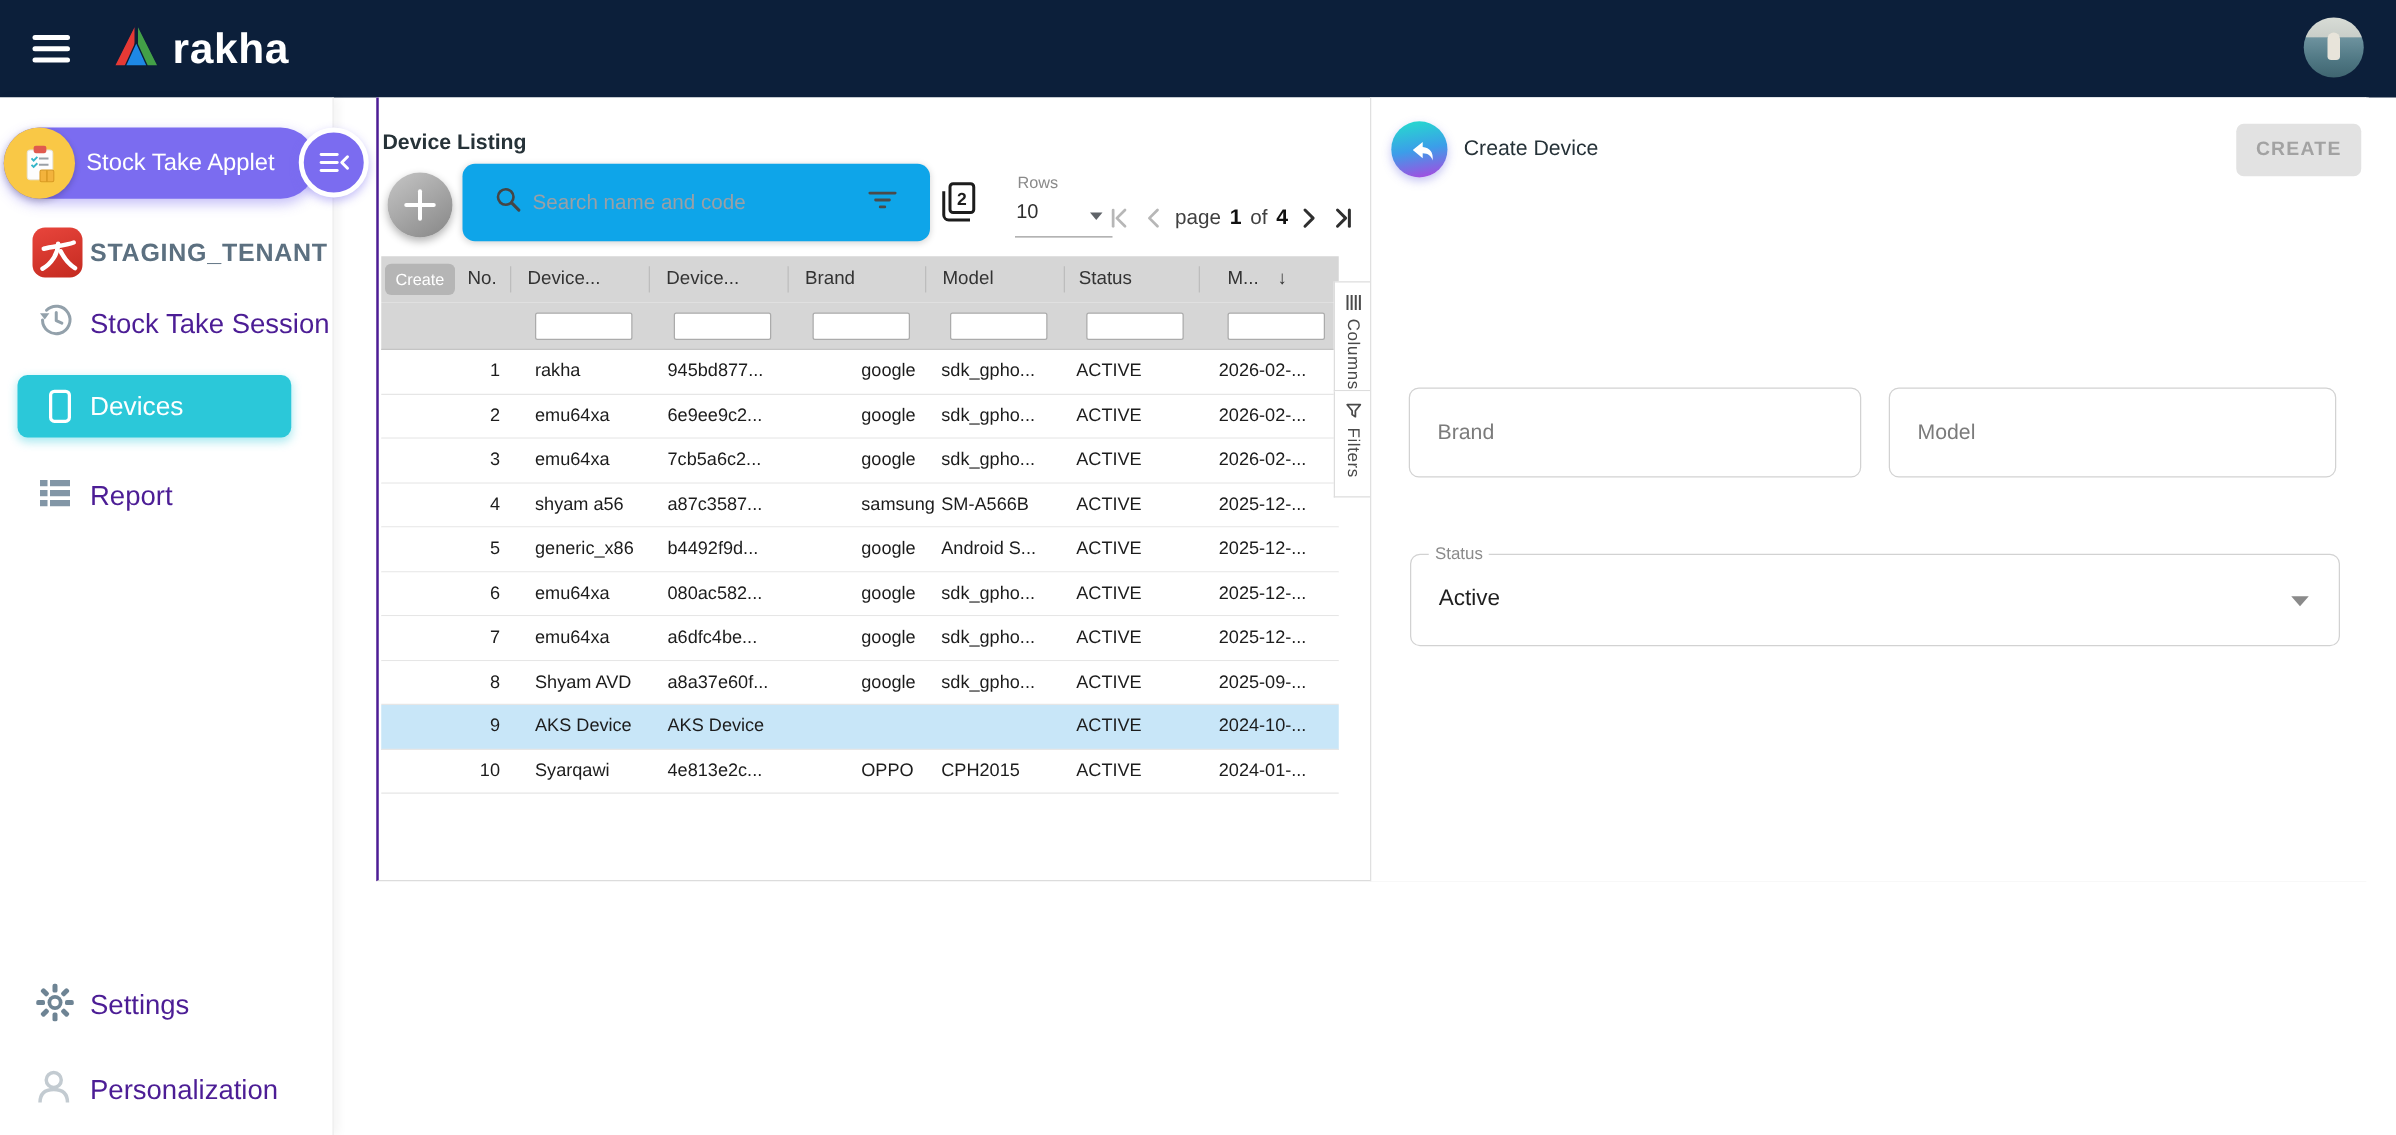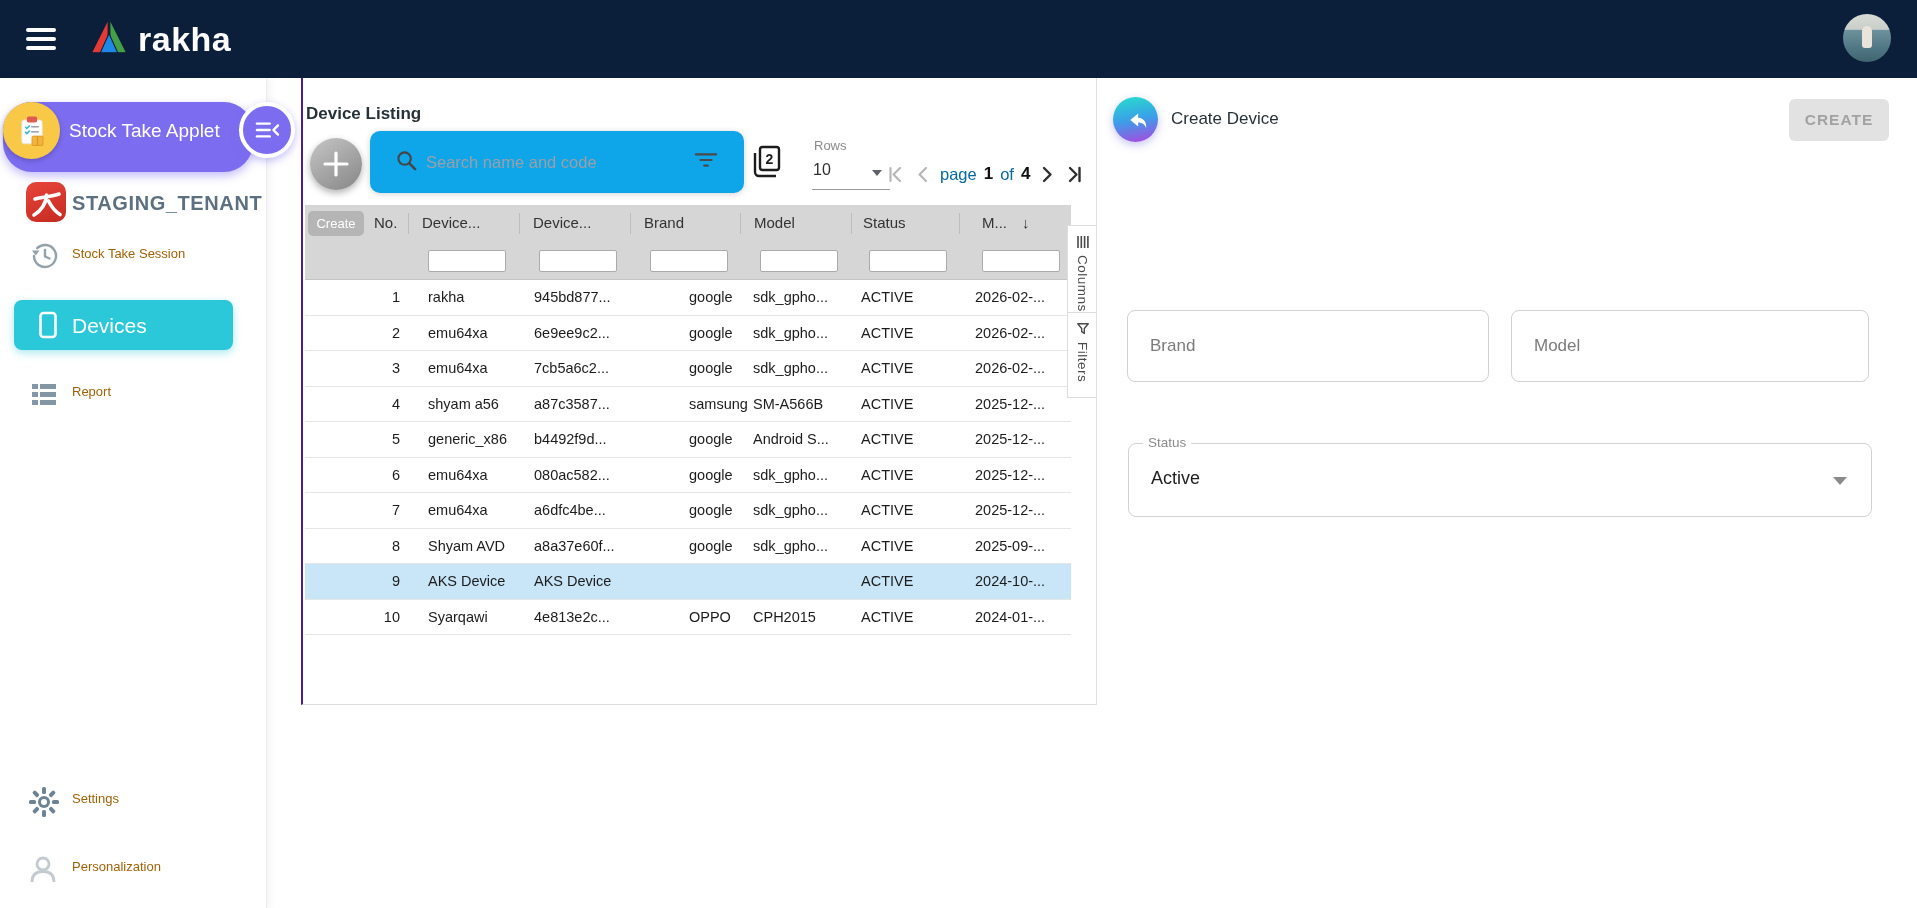--- a/index.html
+++ b/index.html
@@ -15,29 +15,29 @@
   .logo-text { color:#fff; font-size:34px; font-weight:700; letter-spacing:.5px; margin-left:8px; }
   .avatar { position:absolute; right:26px; top:14px; width:48px; height:48px; border-radius:50%;
             background:linear-gradient(180deg,#d8dcd6 0%,#c9cec9 32%,#6d929e 34%,#507884 70%,#3f6570 100%);
             overflow:hidden; }
   .avatar:after { content:""; position:absolute; left:19px; top:12px; width:10px; height:22px;
             background:#e8e4da; border-radius:5px 5px 3px 3px; }
 
   
   .sidebar { position:absolute; left:0; top:78px; width:267px; height:830px; background:#fff;
              border-right:1px solid #ececec; box-shadow:3px 0 8px rgba(0,0,0,.05); }
-  .applet-pill { position:absolute; left:3px; top:24px; width:250px; height:70px; border-radius:29px;
+  .applet-pill { position:absolute; left:3px; top:24px; width:250px; height:57px; border-radius:29px;
              background:#7b6cf0; box-shadow:0 4px 10px rgba(123,108,240,.45); cursor:pointer; }
   .applet-icon-wrap { position:absolute; left:0; top:0; width:57px; height:57px; border-radius:50%;
              background:#f9c846; box-shadow:0 2px 5px rgba(0,0,0,.2); display:flex; align-items:center; justify-content:center; }
   .applet-label { position:absolute; left:66px; top:0; line-height:57px; color:#fff; font-size:19px; }
   .collapse-circle { position:absolute; left:239px; top:24px; width:56px; height:56px; border-radius:50%;
              background:#7b6cf0; border:4px solid #fff; box-shadow:0 3px 8px rgba(123,108,240,.45);
              display:flex; align-items:center; justify-content:center; cursor:pointer; }
-  .side-item-label { position:absolute; left:72px; font-size:13px; color:#a16207; }
+  .side-item-label { position:absolute; left:72px; font-size:22px; color:#4c1d95; }
   .tenant-icon { position:absolute; left:26px; top:104px; width:40px; height:40px; border-radius:10px;
              background:linear-gradient(160deg,#e8453c,#c42a20); }
   .tenant-label { position:absolute; left:72px; top:114px; font-size:20px; font-weight:700;
              color:#5c7080; letter-spacing:.6px; }
   .devices-btn { position:absolute; left:14px; top:222px; width:219px; height:50px; border-radius:8px;
              background:#2bc8d9; box-shadow:0 3px 8px rgba(43,200,217,.4); cursor:pointer; }
   .devices-label { position:absolute; left:58px; top:14px; color:#fff; font-size:21px; }
 
   
   .card { position:absolute; left:301px; top:78px; width:1592px; height:627px; background:#fff;
@@ -55,21 +55,21 @@
 
   .copy2 { position:absolute; left:448px; top:66px; cursor:pointer; }
   .rows-label { position:absolute; left:511px; top:60px; font-size:13px; color:#8a8a8a; }
   .rows-select { position:absolute; left:509px; top:80px; width:78px; height:32px;
           border-bottom:1px solid #9a9a9a; cursor:pointer; }
   .rows-value { position:absolute; left:1px; top:3px; font-size:16px; color:#2f2f2f; }
   .rows-caret { position:absolute; right:8px; top:12px; width:0; height:0;
           border-left:5.5px solid transparent; border-right:5.5px solid transparent; border-top:6px solid #5f6368; }
 
   .pager { position:absolute; left:585px; top:83px; height:26px; display:inline-flex; align-items:center; gap:7px; }
-  .pager .pword { font-size:16.5px; color:#0369a1; }
+  .pager .pword { font-size:16.5px; color:#404040; }
   .pager .pnum { font-size:17px; font-weight:700; color:#111; }
   .pager .pbtn { display:flex; align-items:center; cursor:pointer; }
 
   
   .tbl { position:absolute; left:2px; top:127px; width:766px; }
   .thead { position:relative; height:37px; background:#d6d6d6; }
   .tfilter { position:relative; height:38px; background:#d6d6d6; border-bottom:1px solid #c4c4c4; }
   .create-chip { position:absolute; left:3px; top:6px; width:56px; height:25px; background:#b5b5b5;
           border-radius:5px; color:#fff; font-size:13px; text-align:center; line-height:25px; cursor:pointer; }
   .hcol { position:absolute; top:9px; font-size:15px; color:#333; }

